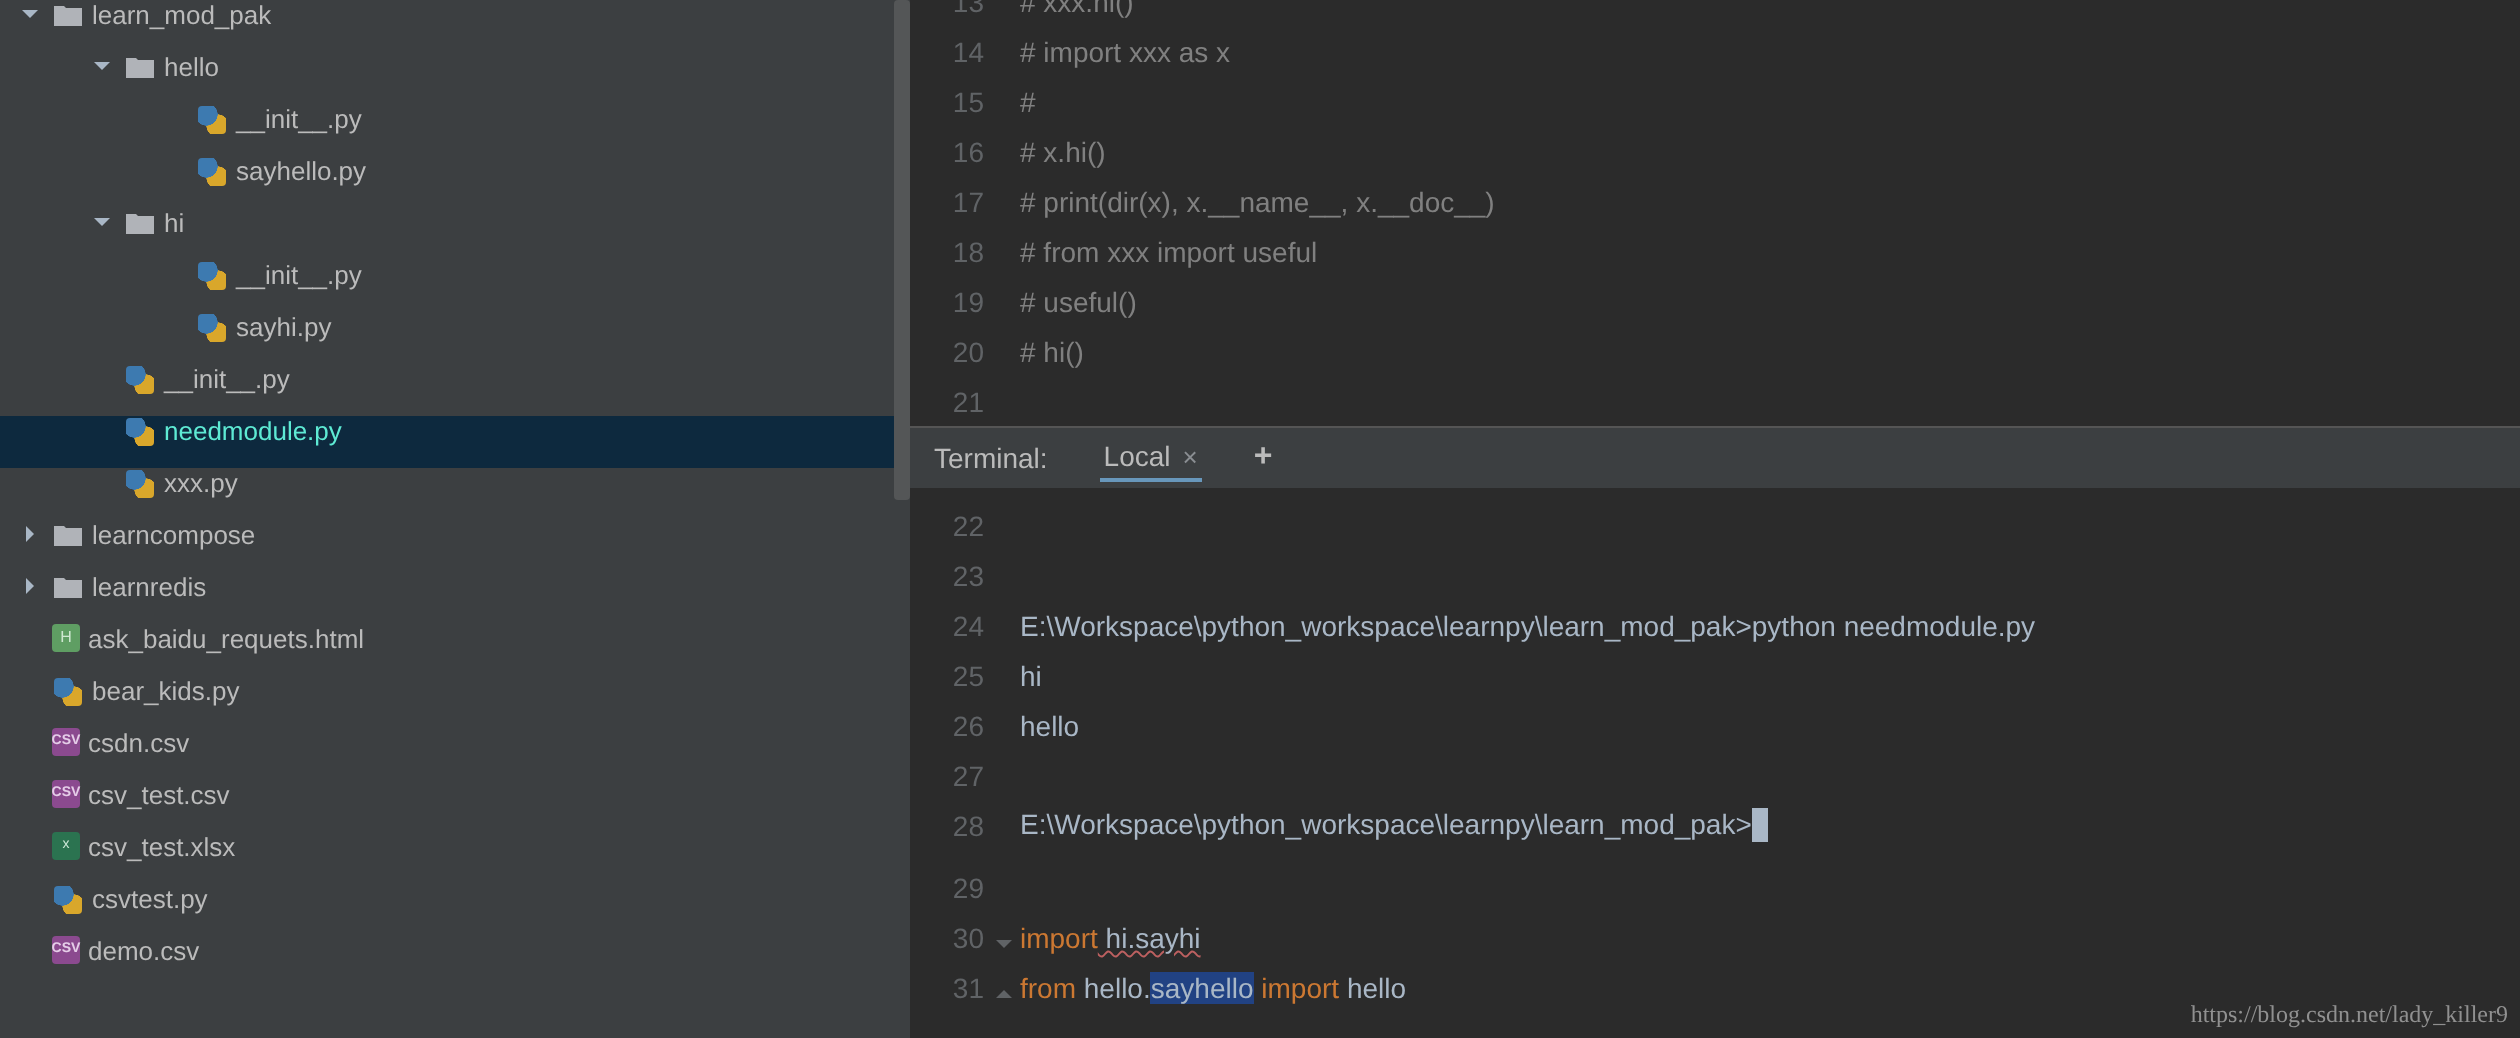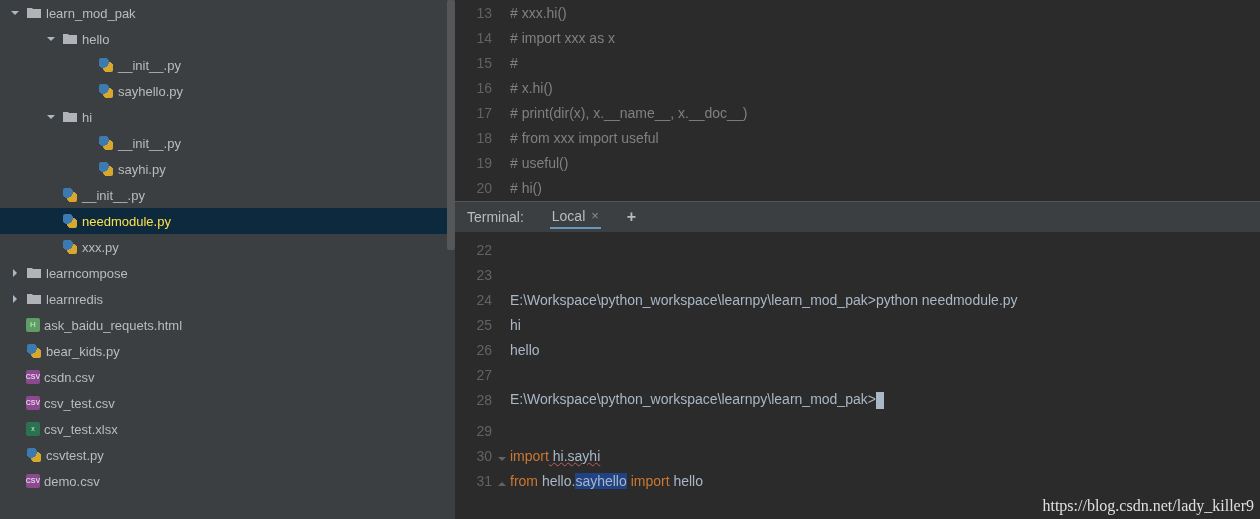--- a/index.html
+++ b/index.html
@@ -1,28 +1,28 @@
 <!DOCTYPE html>
 <html><head>
 <meta charset="utf-8">
 <style>
 * { margin:0; padding:0; box-sizing:border-box; font-family:'Segoe UI',sans-serif; }
 body { background:#2b2b2b; width:1260px; height:519px; overflow:hidden; color:#a9b7c6; font-size:13px; display:flex; }
 
 
 .tree { width:455px; background:#3c3f41; height:100%; overflow:hidden; position:relative; }
 .tree-scroll { position:absolute; top:0; right:0; width:8px; height:250px; background:#545657; border-radius:2px; }
-.tree-row { display:flex; align-items:center; height:26px; padding-left:8px; cursor:pointer; gap:4px; white-space:nowrap; }
+.tree-row { display:flex; align-items:flex-start; height:26px; padding-left:8px; cursor:pointer; gap:4px; white-space:nowrap; }
 .tree-row.selected { background:#0d293e; color:#fff; }
 .tree-row .arrow { width:14px; height:14px; display:flex; align-items:center; justify-content:center; color:#a9b7c6; }
 .tree-row .arrow svg{width:10px;height:10px;fill:currentColor;}
 .tree-row .spacer { width:14px; display:inline-block; }
 .icon { width:16px; height:16px; display:inline-flex; align-items:center; justify-content:center; font-size:11px; }
 .tree-row .lbl { color:#bbbbbb; }
-.tree-row.selected .lbl{color:#fde047;}
+.tree-row.selected .lbl{color:#5eead4;}
 .folder-open{color:#8a8e92;}
 .py-icon{color:#3d7ab0;}
 .py-icon::before{content:"";display:block;width:14px;height:14px;background:radial-gradient(circle at 30% 30%,#3d7ab0 40%,transparent 41%),radial-gradient(circle at 70% 70%,#d9a72b 40%,transparent 41%);border-radius:2px;}
 .html-icon{background:#5f9e63;color:#cfe8d1;font-size:8px;border-radius:2px;width:14px;height:14px;line-height:14px;text-align:center;}
 .csv-icon{background:#8b4a8f;color:#e5cde8;font-size:7px;border-radius:2px;width:14px;height:14px;line-height:14px;text-align:center;font-weight:bold;}
 .xlsx-icon{background:#2b7350;color:#cde8d8;font-size:7px;border-radius:2px;width:14px;height:14px;line-height:14px;text-align:center;}
 
 
 .right { flex:1; display:flex; flex-direction:column; background:#2b2b2b; font-family:Consolas,monospace; font-size:14px;justify-content:center; }
 
@@ -41,21 +41,21 @@
 .term-title{color:#bbbbbb;}
 .term-tab{color:#bbbbbb;border-bottom:2px solid #6897bb;padding:3px 2px;display:flex;align-items:center;gap:6px;}
 .term-close{color:#8a8e92;font-size:13px;}
 .term-add{color:#bbbbbb;font-size:16px;font-weight:bold;}
 .terminal-body{background:#2b2b2b;padding:6px 0 6px 0;}
 .term-line{display:flex;align-items:center;height:25px;}
 .term-line .gutter{color:#606366;}
 .term-line .out{flex:1;white-space:pre;color:#a9b7c6;}
 .cursor{display:inline-block;width:8px;height:17px;background:#a9b7c6;vertical-align:middle;}
 
-.watermark{position:fixed;right:6px;bottom:4px;color:#ffffff;font-size:16px;font-family:'Segoe UI';opacity:.85;}
+.watermark{position:fixed;right:6px;bottom:4px;color:#a3a3a3;font-size:12px;font-family:'Segoe UI';opacity:.85;}
 .wavy{text-decoration:underline wavy #be6060;text-decoration-thickness:1px;}
 </style>
 </head>
 <body>
 
 <div class="tree">
   <div id="tree-rows">
       <div class="tree-row">
         <span class="arrow">
           <svg viewBox="0 0 10 10">
@@ -248,20 +248,24 @@
         <div class="gutter">18</div>
         <div class="content"># from xxx import useful</div>
       </div>
       <div class="code-row">
         <div class="gutter">19</div>
         <div class="content"># useful()</div>
       </div>
       <div class="code-row">
         <div class="gutter">20</div>
         <div class="content"># hi()</div>
+      </div>
+      <div class="code-row">
+        <div class="gutter">21</div>
+        <div class="content"></div>
       </div>
     </div>
 
   <div class="terminal-wrap">
     <div class="term-tab-bar">
       <span class="term-title">Terminal:</span>
       <span class="term-tab">
         <span>Local</span>
         <span class="term-close">×</span>
       </span>

